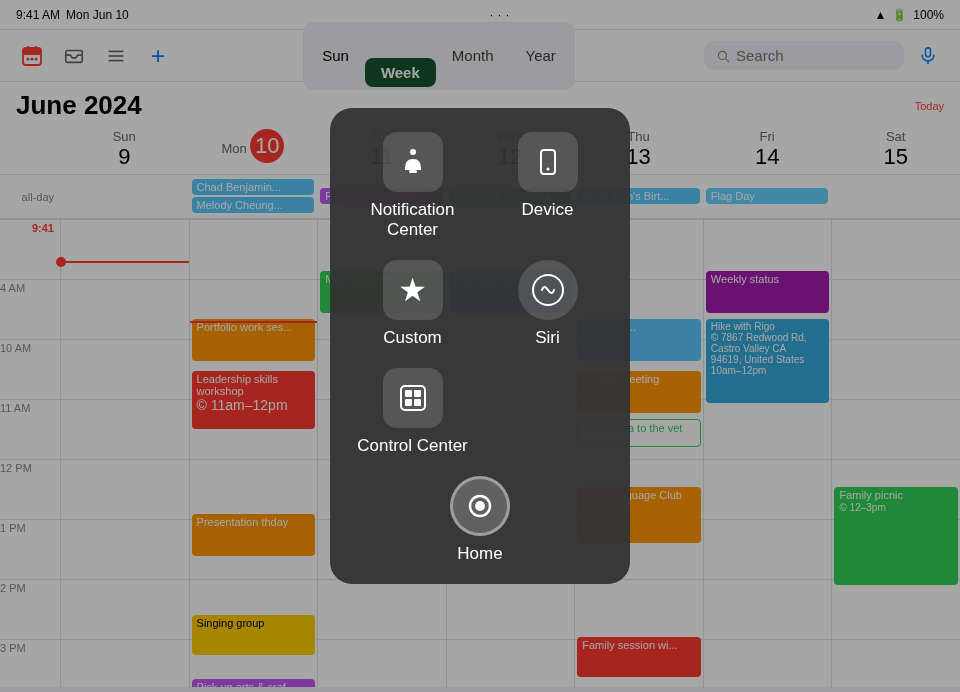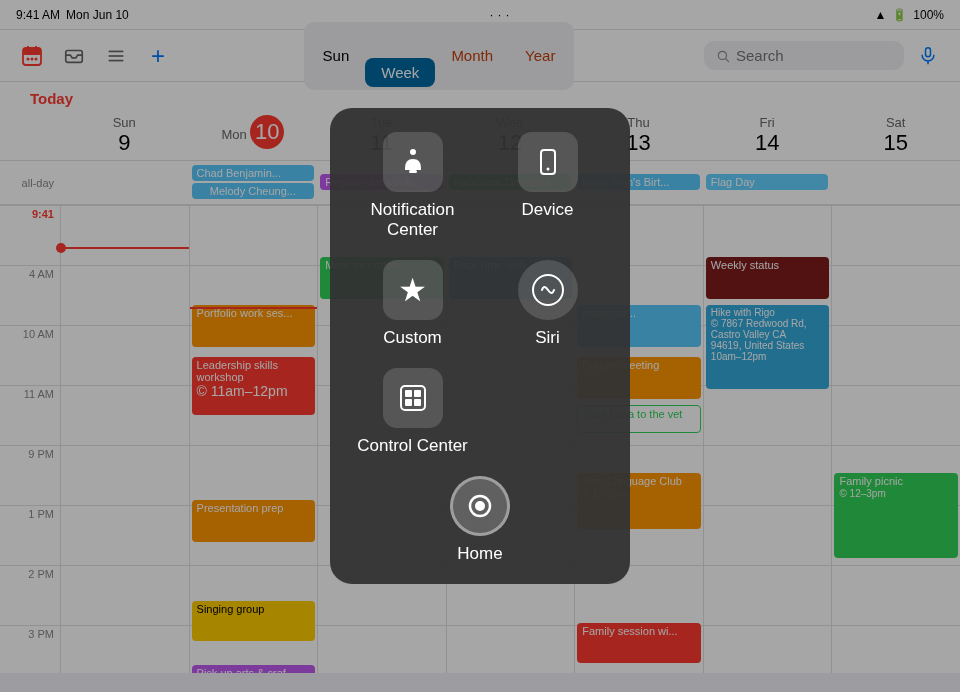--- a/index.html
+++ b/index.html
@@ -39,29 +39,29 @@
       border-bottom: 1px solid #e0e0e0;
     }
     .toolbar-left { display: flex; align-items: center; gap: 10px; }
     .toolbar-center { display: flex; align-items: center; gap: 0; }
     .toolbar-right { display: flex; align-items: center; gap: 8px; }
 
     .view-tab {
       padding: 6px 16px;
       border-radius: 8px;
       font-size: 15px;
-      color: #c2410c;
+      color: #404040;
       cursor: pointer;
       background: transparent;
       border: none;
     }
     .view-tab.active {
-      background: #0369a1;
+      background: #14532d;
       color: #fff;
-      font-weight: 400;
+      font-weight: 700;
       margin-top: 33px;
     }
 
     .search-bar {
       display: flex;
       align-items: center;
       background: #f0f0f5;
       border-radius: 10px;
       padding: 6px 12px;
       gap: 6px;
@@ -83,23 +83,23 @@
       display: flex;
       align-items: center;
       justify-content: space-between;
     }
     .cal-title {
       font-size: 26px;
       font-weight: 700;
       color: #000;
     }
     .today-btn {
-      font-size: 15px;
+      font-size: 11px;
       color: #ff3b30;
-      font-weight: 700;
+      font-weight: 400;
       cursor: pointer;
       background: none;
       border: none;
       margin-left: 14px;
     }
 
     
     .calendar-container {
       display: flex;
       flex-direction: column;
@@ -175,21 +175,20 @@
     }
     .time-column {
       display: flex;
       flex-direction: column;
     }
     .time-slot {
       height: 60px;
       border-top: 1px solid #e0e0e0;
       font-size: 11px;
       color: #888;
-      text-align: right;
       padding-right: 6px;
       padding-top: 2px;
     }
     .day-column {
       display: flex;
       flex-direction: column;
       position: relative;
       border-left: 1px solid #e0e0e0;
     }
     .hour-cell {
@@ -346,20 +345,21 @@
       <svg width="20" height="20" viewBox="0 0 24 24" fill="none">
         <rect x="9" y="2" width="6" height="11" rx="3" stroke="#007aff" stroke-width="1.8"></rect>
         <path d="M5 11a7 7 0 0014 0" stroke="#007aff" stroke-width="1.8" stroke-linecap="round"></path>
         <line x1="12" y1="18" x2="12" y2="22" stroke="#007aff" stroke-width="1.8"></line>
       </svg>
     </div>
   </div>
 </div>
 
 <div class="cal-header">
+  <span class="cal-title">June 2024</span>
   <button class="today-btn">Today</button>
 </div>
 
 <div class="calendar-container">
 
   <div class="day-headers">
     <div style="width:60px;"></div>
     <div class="day-header-cell">
       <span>Sun</span>
       <span class="day-num">9</span>
@@ -390,21 +390,21 @@
     </div>
   </div>
 
   <div class="allday-row">
     <div class="allday-label">all-day</div>
 
     <div class="allday-cell"></div>
 
     <div class="allday-cell">
       <div class="allday-event" style="background:#5ac8fa;">Chad Benjamin...</div>
-      <div class="allday-event" style="background:#5ac8fa;text-align:center;">Melody Cheung...</div>
+      <div class="allday-event" style="background:#5ac8fa;">Melody Cheung...</div>
     </div>
 
     <div class="allday-cell">
       <div class="allday-event" style="background:#bf5af2;">Register for samb...</div>
     </div>
 
     <div class="allday-cell">
       <div class="allday-event" style="background:#30d158;">FaceTime Grandma</div>
     </div>
 
@@ -421,21 +421,21 @@
 
   <div class="time-grid" id="time-grid">
 
     <div class="time-column">
       <div class="time-slot" style="color:#ff3b30; font-weight:600; position:relative;">
         <span style="position:absolute; right:6px; top:2px; color:#ff3b30; font-size:11px; font-weight:700;">9:41</span>
       </div>
       <div class="time-slot">4 AM</div>
       <div class="time-slot">10 AM</div>
       <div class="time-slot">11 AM</div>
-      <div class="time-slot">9 PM</div>
+      <div class="time-slot">12 PM</div>
       <div class="time-slot">1 PM</div>
       <div class="time-slot">2 PM</div>
       <div class="time-slot">3 PM</div>
 
     </div>
 
     <div class="day-column">
       <div class="hour-cell" style="position:relative;">
 
         <div style="position:absolute; top:41px; left:0; right:0; height:2px; background:#ff3b30; z-index:2;">
@@ -457,21 +457,21 @@
       <div class="hour-cell"></div>
       <div class="hour-cell"></div>
       <div class="hour-cell"></div>
       <div class="hour-cell"></div>
       <div class="hour-cell"></div>
       <div class="hour-cell"></div>
       <div class="hour-cell"></div>
 
       <div class="cal-event" style="background:#ff9500; top:100px; height:42px;">Portfolio work ses...</div>
       <div class="cal-event" style="background:#ff3b30; top:152px; height:58px;">Leadership skills workshop<br><span style="font-size:14px;">© 11am–12pm</span></div>
-      <div class="cal-event" style="background:#ff9500; top:295px; height:42px;">Presentation prep</div>
+      <div class="cal-event" style="background:#ff9500; top:295px; height:42px;">Presentation thday</div>
       <div class="cal-event" style="background:#ffcc00; color:#000; top:396px; height:40px;">Singing group</div>
       <div class="cal-event" style="background:#bf5af2; top:460px; height:28px;">Pick up arts &amp; craf...</div>
 
       <div style="position:absolute; top:102px; left:0; right:0; height:2px; background:#ff3b30; z-index:2;"></div>
     </div>
 
     <div class="day-column" style="position:relative;">
       <div class="hour-cell"></div>
       <div class="hour-cell"></div>
       <div class="hour-cell"></div>
@@ -517,35 +517,35 @@
     <div class="day-column" style="position:relative;">
       <div class="hour-cell"></div>
       <div class="hour-cell"></div>
       <div class="hour-cell"></div>
       <div class="hour-cell"></div>
       <div class="hour-cell"></div>
       <div class="hour-cell"></div>
       <div class="hour-cell"></div>
       <div class="hour-cell"></div>
 
-      <div class="cal-event" style="background:#7f1d1d; top:52px; height:42px;">Weekly status</div>
+      <div class="cal-event" style="background:#a21caf; top:52px; height:42px;">Weekly status</div>
       <div class="cal-event" style="background:#34aadc; top:100px; height:84px; font-size:10px;">Hike with Rigo<br>© 7867 Redwood Rd,<br>Castro Valley CA<br>94619, United States<br>10am–12pm</div>
     </div>
 
     <div class="day-column" style="position:relative;">
       <div class="hour-cell"></div>
       <div class="hour-cell"></div>
       <div class="hour-cell"></div>
       <div class="hour-cell"></div>
       <div class="hour-cell"></div>
       <div class="hour-cell"></div>
       <div class="hour-cell"></div>
       <div class="hour-cell"></div>
 
-      <div class="cal-event" style="background:#30d158; top:268px; height:85px;">Family picnic<br><span style="font-size:10px;">© 12–3pm</span></div>
+      <div class="cal-event" style="background:#30d158; top:268px; height:98px;">Family picnic<br><span style="font-size:10px;">© 12–3pm</span></div>
     </div>
   </div>
 </div>
 
 <div class="overlay">
   <div class="shortcut-modal">
 
     <div class="shortcut-item" style="grid-column:1/2; align-items:center;">
       <div class="shortcut-icon">
         <svg width="32" height="32" viewBox="0 0 32 32" fill="none">

